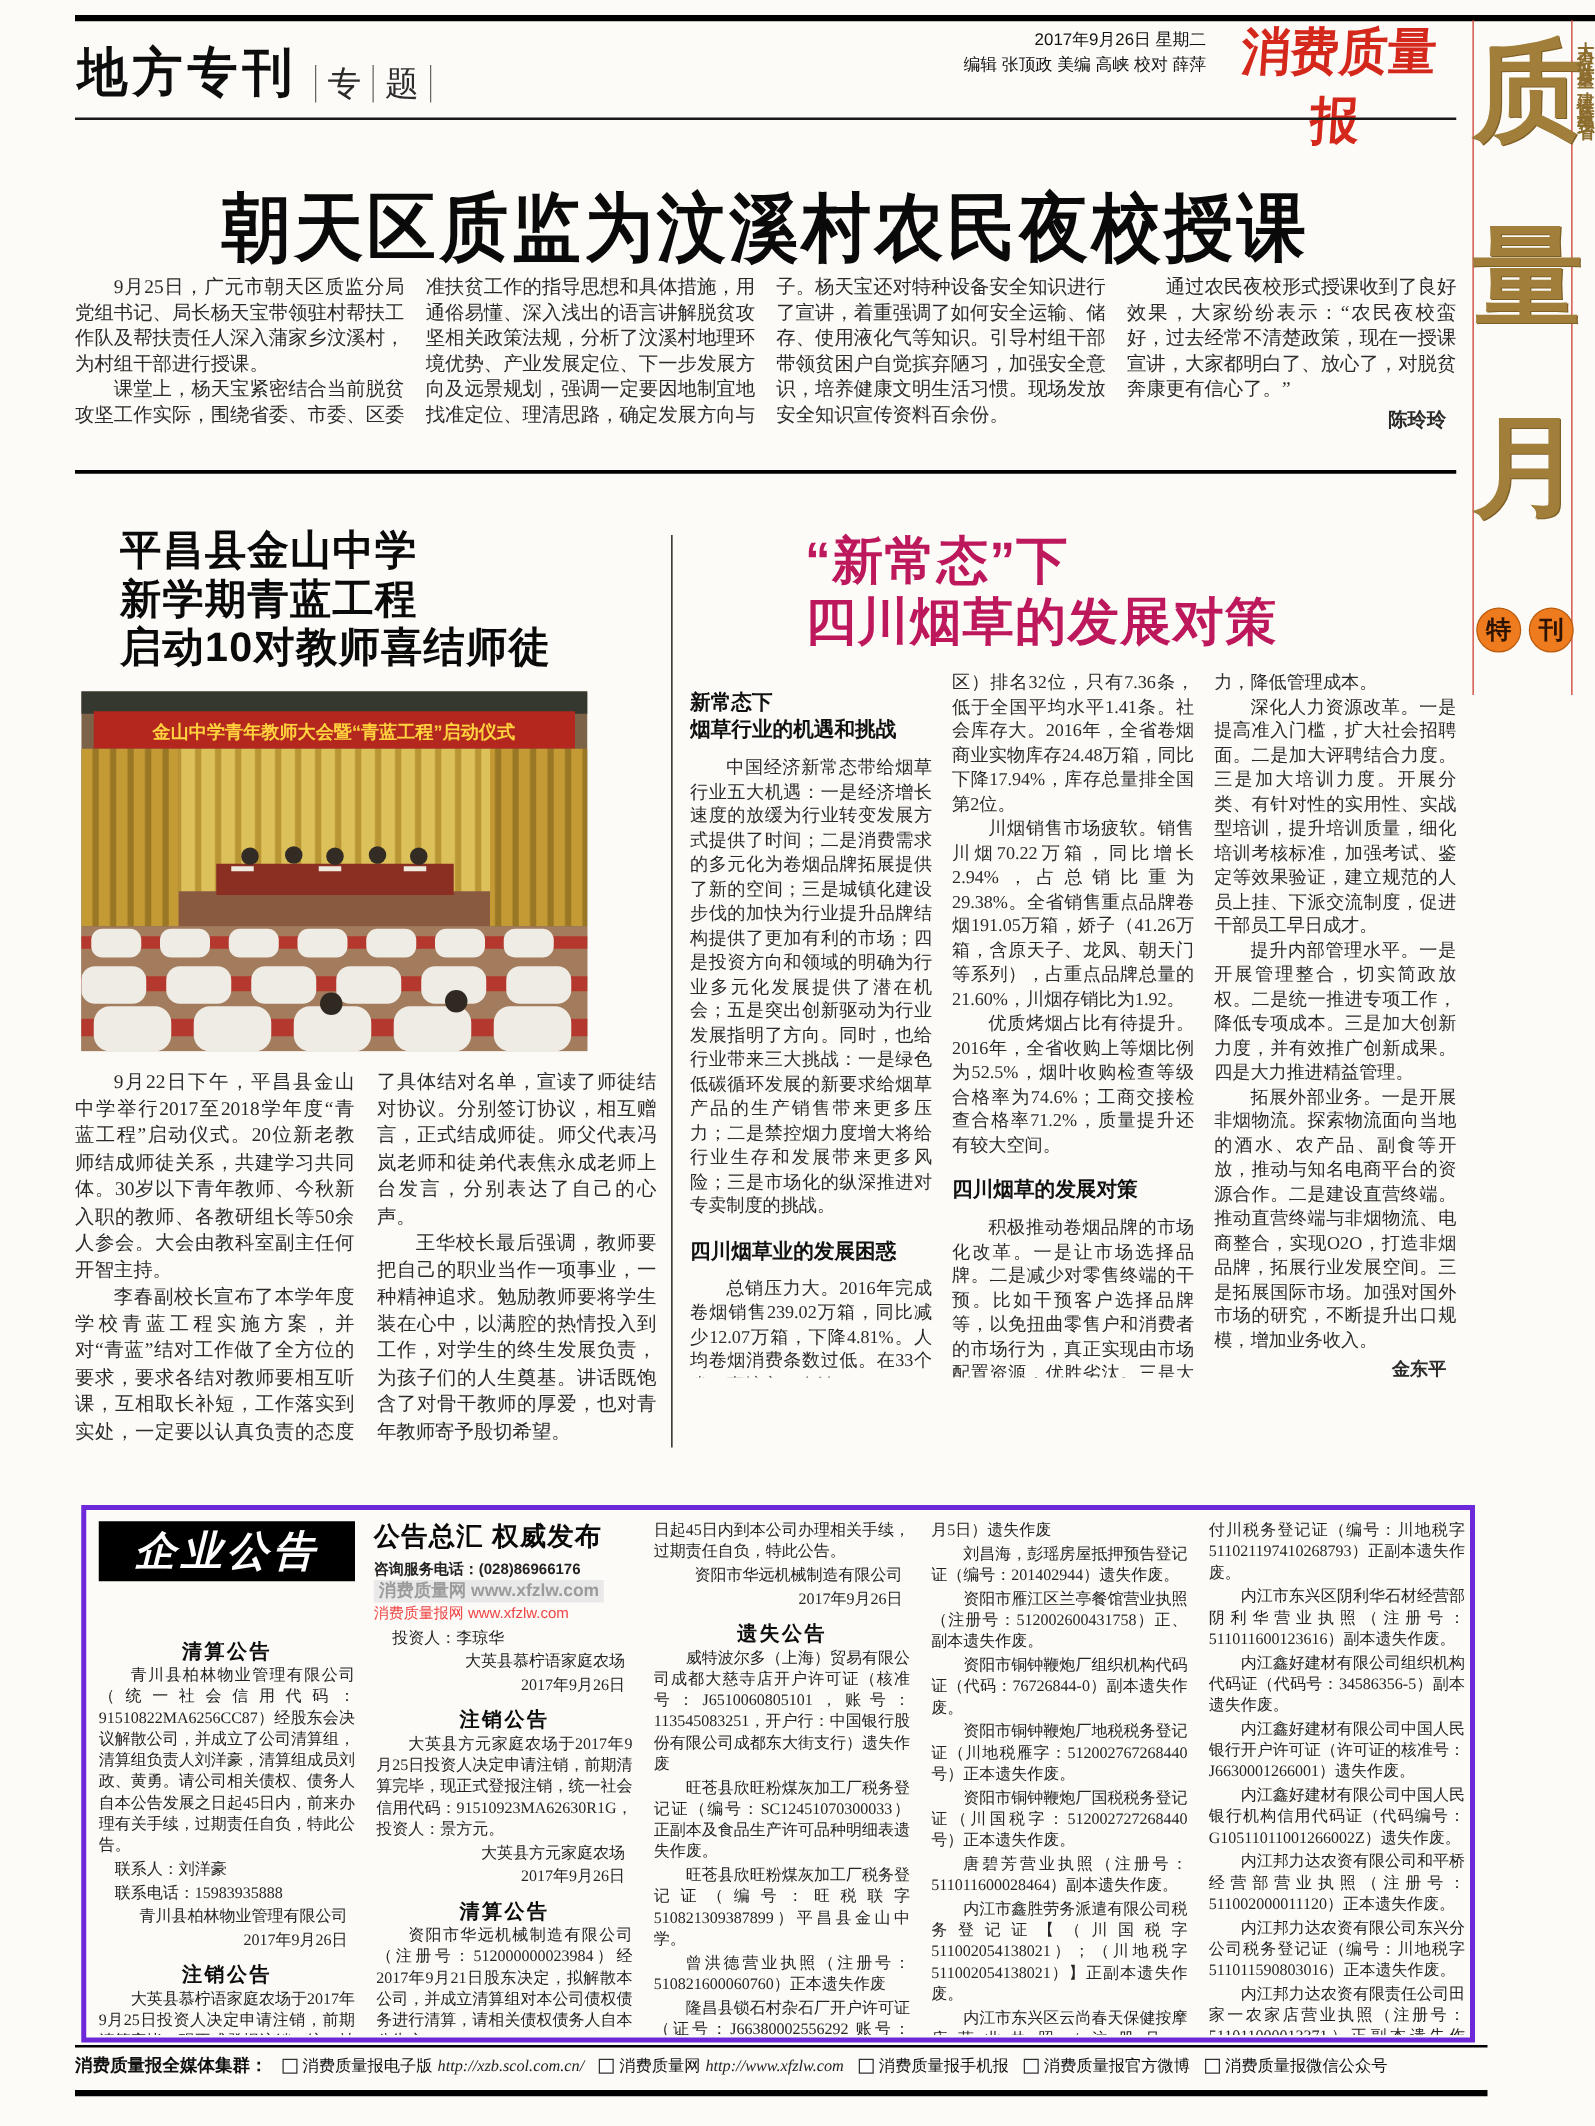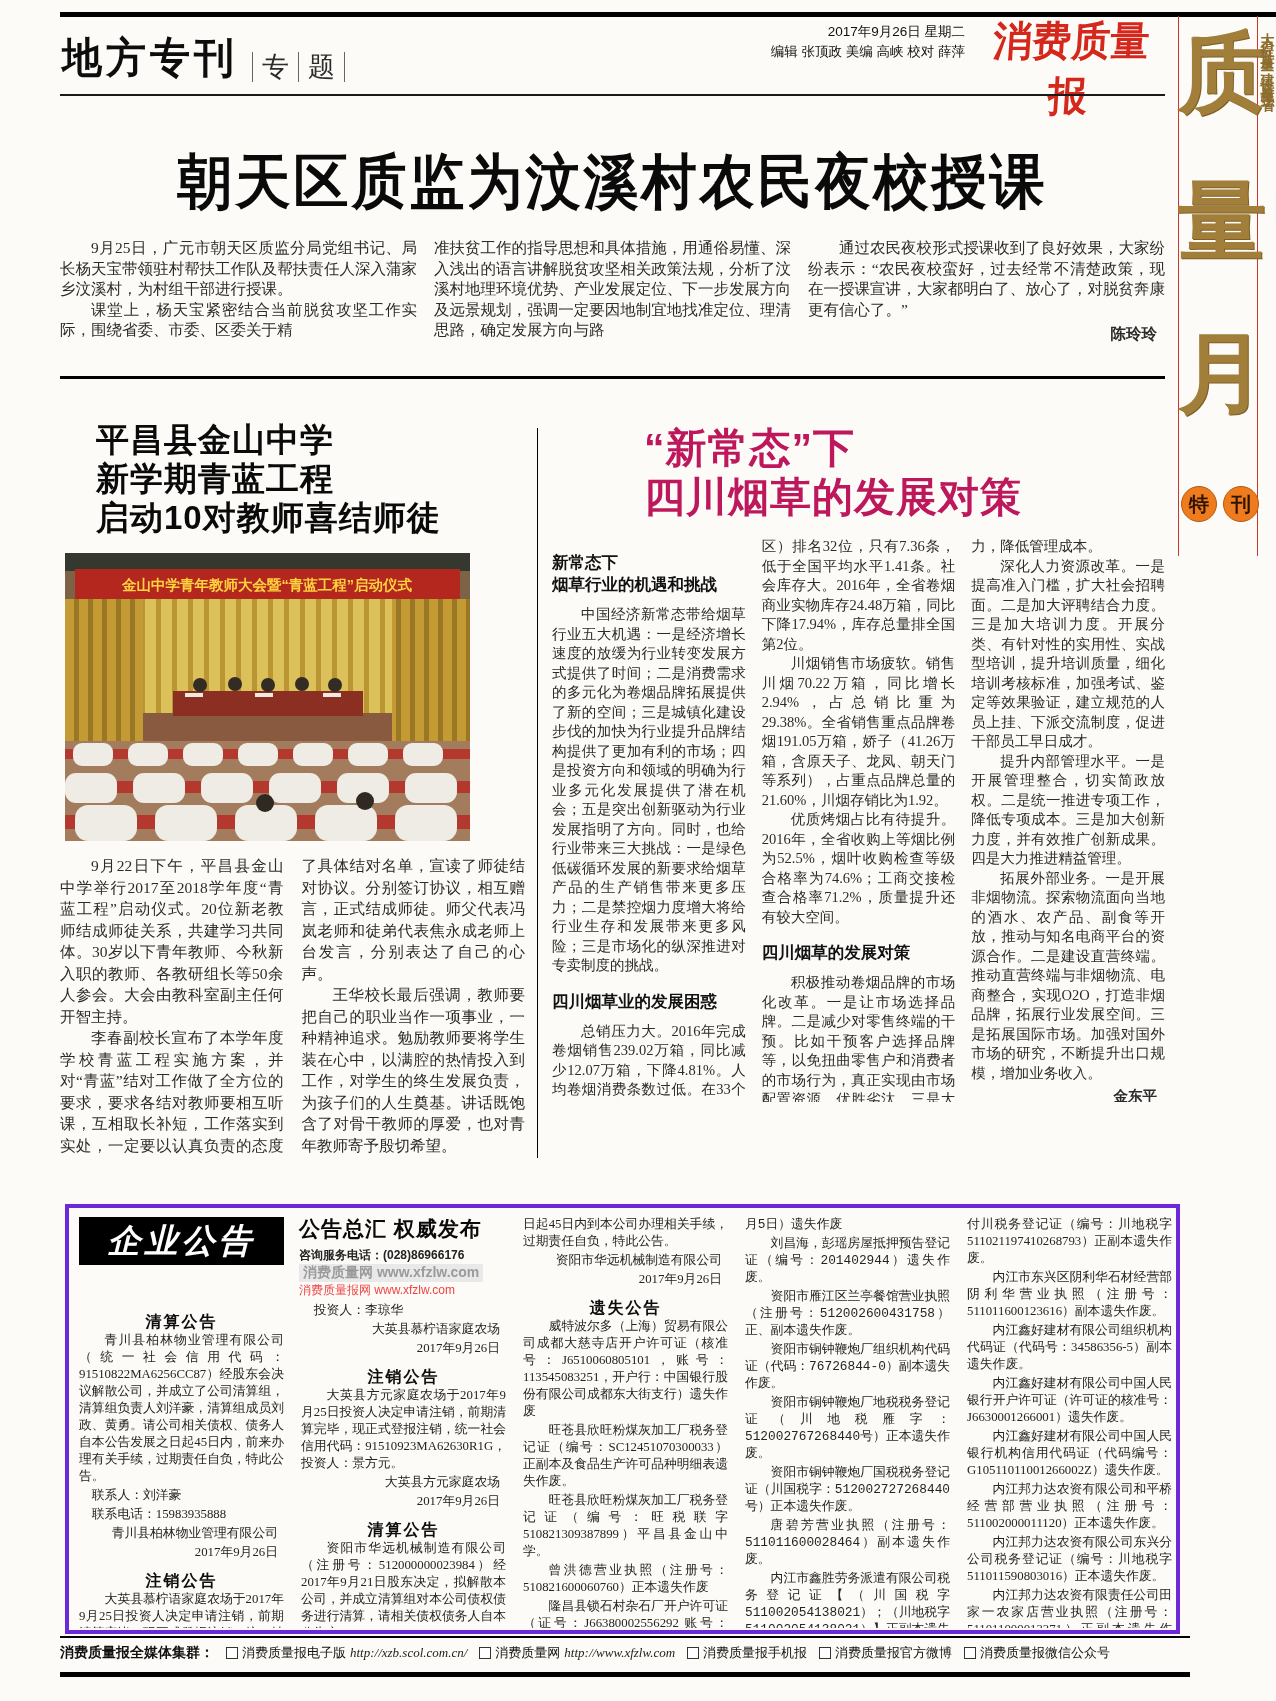--- a/index.html
+++ b/index.html
@@ -36,21 +36,21 @@
           color:#2d1303;font-family:"Liberation Sans",sans-serif;font-weight:700;font-size:20px;
           line-height:34px;text-align:center;}
   .q-slogan{position:absolute;left:81px;top:6px;height:535px;writing-mode:vertical-rl;
             font-family:"DejaVu Serif",serif;font-weight:700;font-size:14px;letter-spacing:5px;
             color:#8d6d2e;}
 
   
   .article-main{left:60px;top:146px;width:1105px;}
   .a1-headline{margin:0;text-align:center;font-family:"Liberation Sans","DejaVu Sans",sans-serif;
                font-weight:900;font-size:55px;letter-spacing:3px;color:#0a0a0a;transform:scaleY(1.08);}
-  .a1-cols{display:flex;gap:17px;margin-top:18px;height:124px;overflow:hidden;}
+  .a1-cols{display:flex;gap:17px;height:124px;overflow:hidden;}
   .col{flex:1;text-align:justify;}
   .a1-col{font-size:15.5px;line-height:20.5px;color:#2b2b2b;}
   .rule-a1{left:60px;top:376px;width:1105px;height:3px;background:#000;}
 
   
   .blk{margin:0;}
   .blk.p{text-indent:2em;}
   .blk.p.pc{text-indent:0;}
   .blk.sub{font-family:"Liberation Sans",sans-serif;font-weight:700;white-space:pre-line;
            text-indent:0;margin:14px 0 10px;color:#111;}
@@ -92,21 +92,21 @@
   .an-wm1{position:absolute;left:220px;top:50px;font-family:"Liberation Sans",sans-serif;
           font-weight:700;font-size:14px;color:#9b9b9b;background:#e9e9e9;padding:0 4px;}
   .an-wm2{position:absolute;left:220px;top:68px;font-family:"Liberation Sans",sans-serif;
           font-size:12px;color:#ef4444;}
   .an-col{position:absolute;width:205px;text-align:justify;font-size:12.8px;line-height:17px;
           color:#242424;overflow:hidden;}
   .an-col .blk{margin-bottom:2px;}
   .an-c1{left:10px;top:94px;height:326px;}
   .an-c2{left:232px;top:94px;height:326px;}
   .an-c3{left:454px;top:8px;height:412px;}
-  .an-c4{left:676px;top:8px;height:412px;font-family:Liberation Mono, monospace;}
+  .an-c4{left:676px;top:8px;height:412px;}
   .an-c5{left:898px;top:8px;height:412px;}
 
   
   .foot-rule{left:60px;top:1636px;width:1130px;height:2px;background:#000;}
   .footer{left:60px;top:1644px;width:1140px;display:flex;align-items:center;gap:12px;
           font-family:"Liberation Sans",sans-serif;font-size:13px;color:#111;white-space:nowrap;}
   .foot-lead{font-weight:900;font-size:14px;}
   .foot-item{display:inline-flex;align-items:center;gap:4px;}
   .sq{display:inline-block;width:10px;height:10px;border:1.5px solid #333;background:#fff;}
   .foot-url{font-family:"Liberation Serif",serif;font-style:italic;color:#222;}
@@ -146,20 +146,23 @@
 
   <section class="abs article-main">
     <h1 class="a1-headline">朝天区质监为汶溪村农民夜校授课</h1>
     <div class="a1-cols">
       <div class="col a1-col">
           <div class="blk p">9月25日，广元市朝天区质监分局党组书记、局长杨天宝带领驻村帮扶工作队及帮扶责任人深入蒲家乡汶溪村，为村组干部进行授课。</div>
           <div class="blk p">课堂上，杨天宝紧密结合当前脱贫攻坚工作实际，围绕省委、市委、区委关于精</div>
         </div>
       <div class="col a1-col">
           <div class="blk p pc">准扶贫工作的指导思想和具体措施，用通俗易懂、深入浅出的语言讲解脱贫攻坚相关政策法规，分析了汶溪村地理环境优势、产业发展定位、下一步发展方向及远景规划，强调一定要因地制宜地找准定位、理清思路，确定发展方向与路</div>
+        </div>
+      <div class="col a1-col">
+          <div class="blk p pc">子。杨天宝还对特种设备安全知识进行了宣讲，着重强调了如何安全运输、储存、使用液化气等知识。引导村组干部带领贫困户自觉摈弃陋习，加强安全意识，培养健康文明生活习惯。现场发放安全知识宣传资料百余份。</div>
         </div>
       <div class="col a1-col">
           <div class="blk p">通过农民夜校形式授课收到了良好效果，大家纷纷表示：“农民夜校蛮好，过去经常不清楚政策，现在一授课宣讲，大家都明白了、放心了，对脱贫奔康更有信心了。”</div>
           <div class="blk by">陈玲玲</div>
         </div>
     </div>
   </section>
   <div class="abs rule-a1"></div>
 
   <section class="abs article-left">

